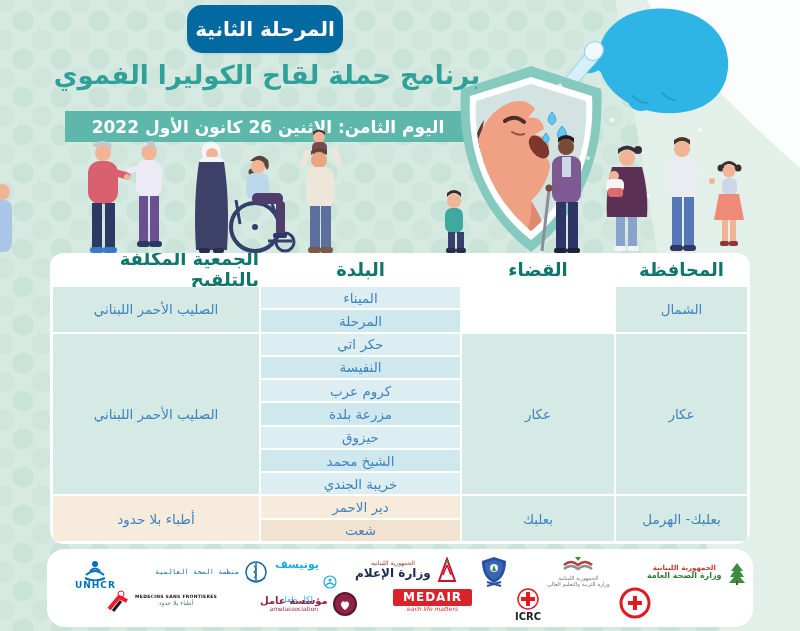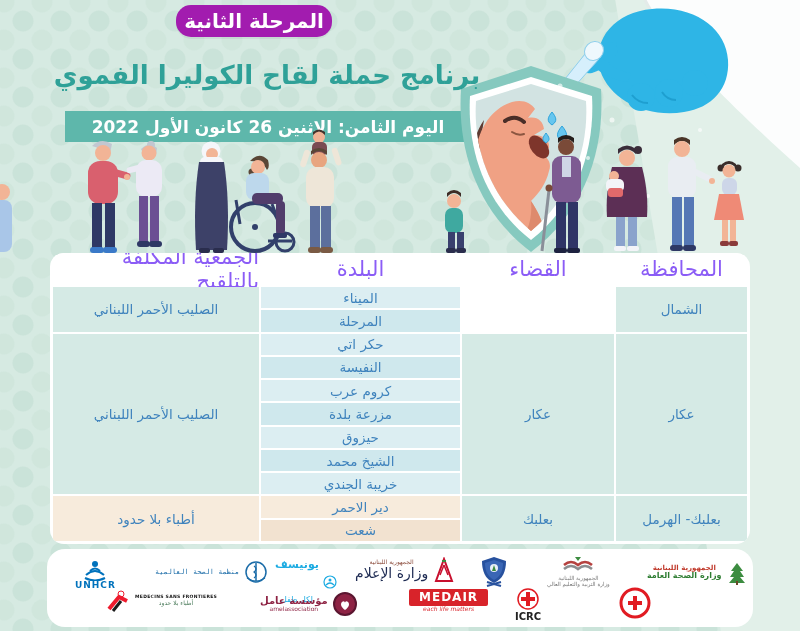--- a/index.html
+++ b/index.html
@@ -4,48 +4,48 @@
 <style>
   html,body{margin:0;padding:0;}
   body{width:800px;height:631px;overflow:hidden;font-family:"DejaVu Sans",sans-serif;}
   .canvas{position:relative;width:800px;height:631px;background:#d6eae2;overflow:hidden;}
   .dots{position:absolute;inset:0;
     background-image:radial-gradient(circle,#c9e2d8 10px,transparent 11px),radial-gradient(circle,#cfe6dc 10px,transparent 11px);
     background-size:38px 38px,38px 38px;background-position:4px 2px,23px 21px;opacity:.85;}
   .wedge{position:absolute;top:0;right:0;width:330px;height:631px;background:#e2f0e9;
     clip-path:polygon(44% 0,100% 0,100% 100%,76% 100%);}
   .hero{position:absolute;left:0;top:0;z-index:4;}
-  .phase-badge{position:absolute;left:176px;top:5px;width:156px;height:32px;background:#a21caf;
+  .phase-badge{position:absolute;left:187px;top:5px;width:156px;height:48px;background:#0369a1;
     border-radius:15px;display:flex;align-items:center;justify-content:center;color:#fff;
     font-size:20px;font-weight:bold;z-index:6;box-shadow:0 2px 0 rgba(0,0,0,0.05);}
   .main-title{position:absolute;left:52px;top:60px;width:430px;text-align:center;color:#2fa198;
     font-size:26px;font-weight:bold;z-index:5;}
   .date-banner{position:absolute;left:65px;top:111px;width:406px;height:31px;background:#5eb7ab;
     display:flex;align-items:center;justify-content:center;color:#fff;font-size:17px;font-weight:bold;z-index:3;}
   .table-card{position:absolute;left:50px;top:253px;width:700px;height:291px;background:#fff;
     border-radius:14px;z-index:6;display:grid;direction:rtl;
     grid-template-columns:131px 152px 199px 1fr;grid-template-rows:32px repeat(11,1fr);
     gap:2px;padding:0 3px 3px 3px;box-sizing:border-box;overflow:hidden;}
   .cell{display:flex;align-items:center;justify-content:center;color:#3f83bd;font-size:13.5px;font-weight:500;}
-  .hcell{background:#fff;color:#8b5cf6;font-weight:normal;font-size:21px;}
+  .hcell{background:#fff;color:#0f766e;font-weight:bold;font-size:18px;}
   .m{background:#d5eae5;}
   .t0{background:#dceef2;}
   .t1{background:#cfe8ed;}
   .p0{background:#f7ebdc;}
   .p1{background:#f2e2d0;}
   .footer-card{position:absolute;left:47px;top:549px;width:706px;height:78px;background:#fff;
     border-radius:18px;z-index:6;}
   .logo{position:absolute;display:flex;align-items:center;gap:4px;}
   .logo .col{display:flex;flex-direction:column;align-items:center;line-height:1.1;}
   .unhcr-txt{color:#0072bc;font-weight:bold;font-size:9px;letter-spacing:1px;}
   .who-txt{color:#1b6ca8;font-size:7px;text-align:right;}
   .unicef-txt{color:#1cabe2;font-weight:bold;font-size:11px;}
   .unicef-sub{color:#1cabe2;font-size:8px;margin-top:25px;}
   .ministry-top{font-size:6px;color:#8a4a3a;}
-  .ministry-main{font-size:14px;font-weight:normal;color:#1d2a52;}
+  .ministry-main{font-size:12px;font-weight:bold;color:#1d2a52;}
   .moph-main{font-size:8px;font-weight:bold;color:#2e7d32;}
   .moe-sub{font-size:5.5px;color:#777;}
   .msf-txt{font-size:4.5px;color:#111;font-weight:bold;letter-spacing:.3px;}
   .msf-ar{font-size:6px;color:#4d7d5d;}
   .amel-ar{font-size:10px;font-weight:bold;color:#8e2344;}
   .amel-en{font-size:6px;color:#8e2344;}
   .medair-box{background:#d8232a;color:#fff;font-weight:bold;font-size:12px;padding:2px 10px;border-radius:2px;letter-spacing:1px;}
   .medair-tag{font-size:6px;color:#d8232a;font-style:italic;}
   .icrc-txt{font-size:10px;font-weight:bold;color:#222;}
 </style>
@@ -367,21 +367,21 @@
         <span class="amel-ar" dir="rtl">مؤسسة عامل</span>
         <span class="amel-en">amelassociation</span>
       </div>
       <svg width="26" height="26" viewBox="0 0 26 26">
         <circle cx="13" cy="13" r="11" fill="#8e2344"></circle>
         <circle cx="13" cy="13" r="11" fill="none" stroke="#5b1630" stroke-width="2"></circle>
         <path d="M13 19 C9 16 8 13 10 11 C11.5 9.5 13 10.5 13 12 C13 10.5 14.5 9.5 16 11 C18 13 17 16 13 19 Z" fill="#ffffff"></path>
       </svg>
     </div>
 
-    <div class="logo" style="left:362px;top:40px;">
+    <div class="logo" style="left:346px;top:40px;">
       <div class="col">
         <span class="medair-box">MEDAIR</span>
         <span class="medair-tag">each life matters</span>
       </div>
     </div>
 
     <div class="logo" style="left:468px;top:38px;text-align:center;">
       <div class="col">
         <svg width="24" height="24" viewBox="0 0 24 24">
           <circle cx="12" cy="12" r="10" fill="none" stroke="#e11b22" stroke-width="1.5"></circle>

